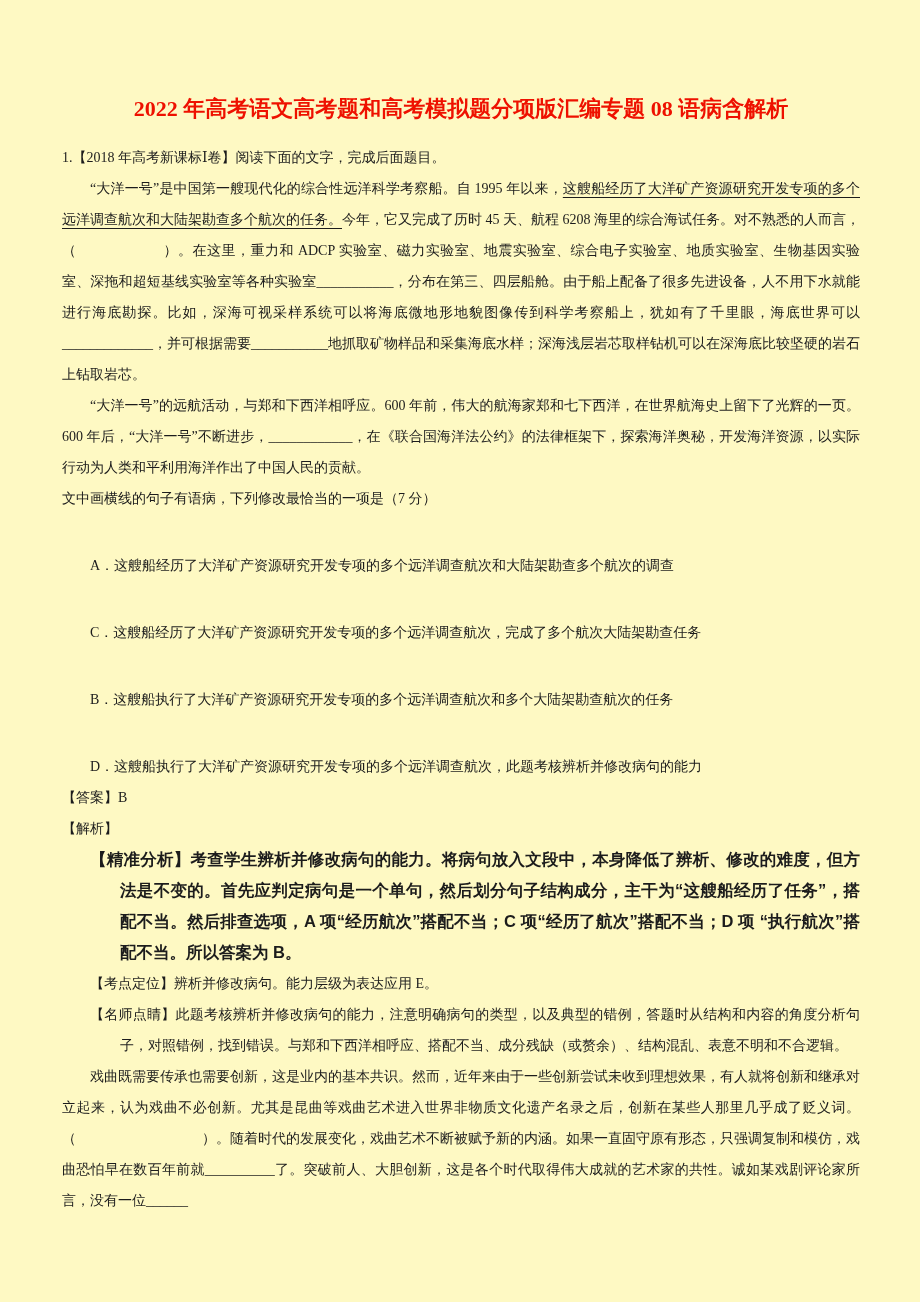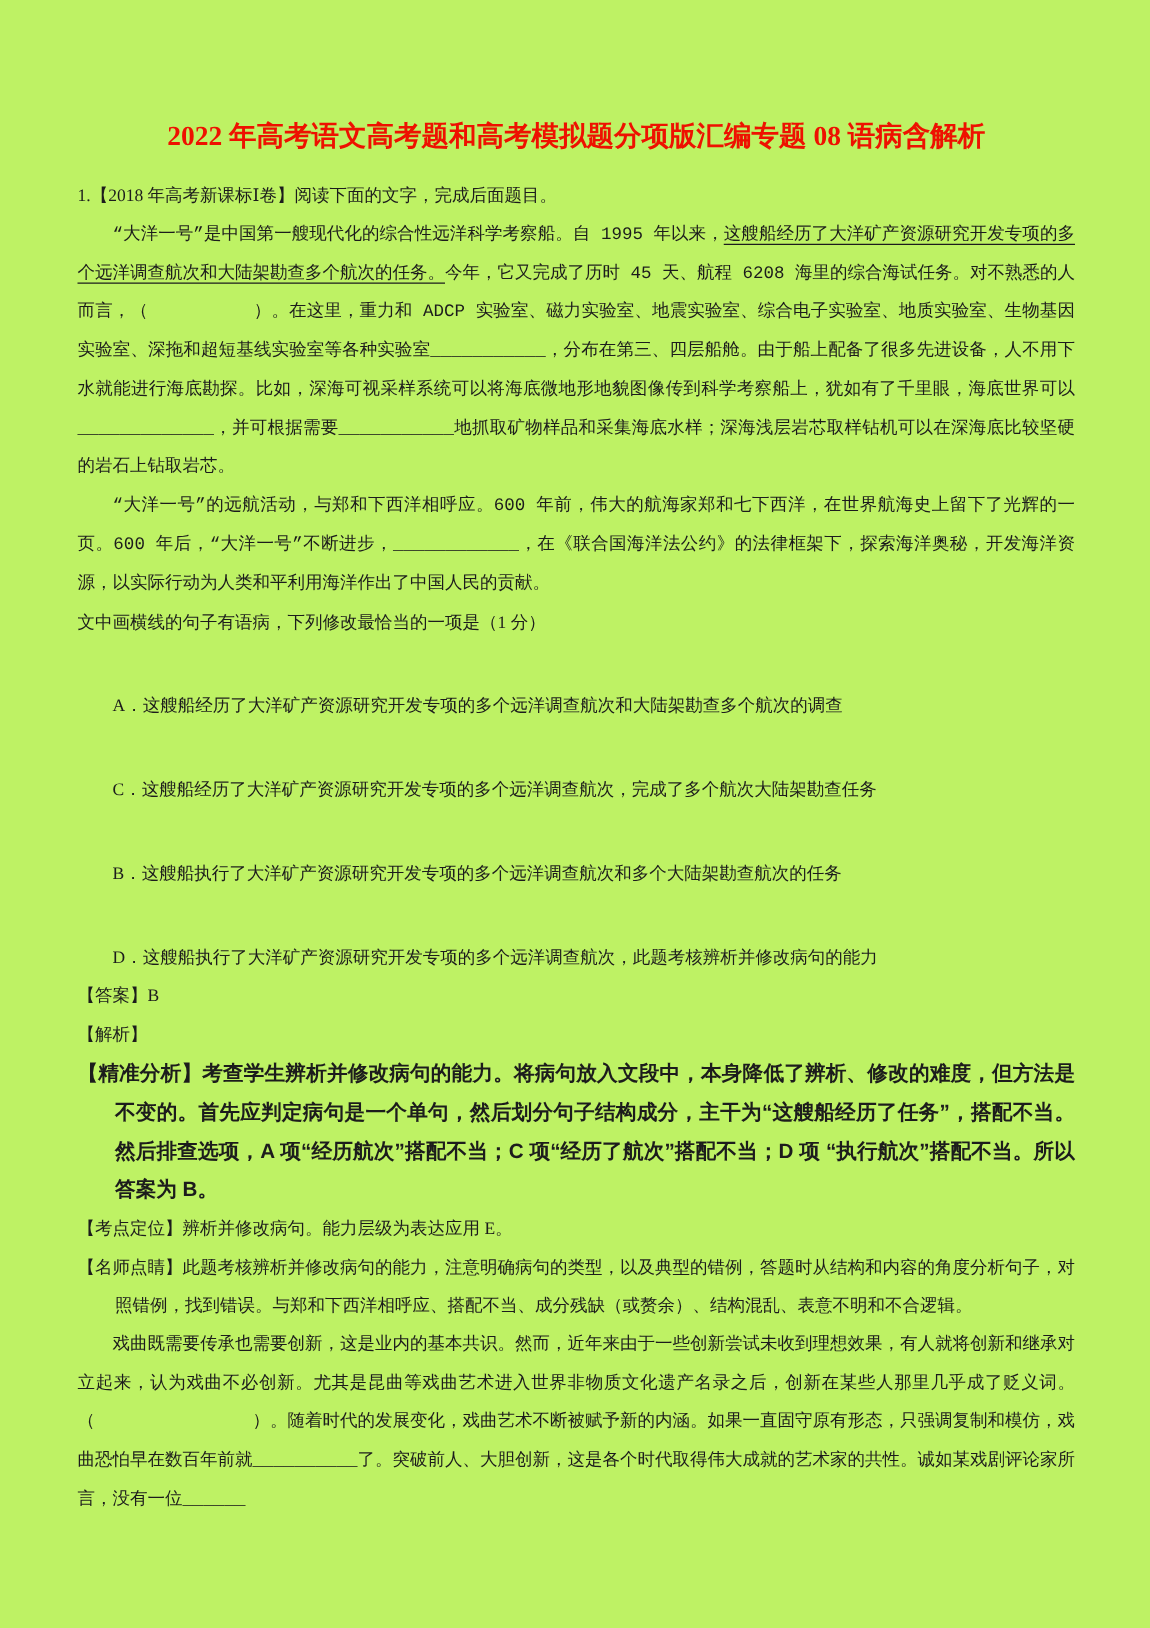--- a/index.html
+++ b/index.html
@@ -12,42 +12,43 @@
     height: 1302px;
     font-family: "Liberation Serif", "DejaVu Serif", serif;
     color: #1c1c1c;
     overflow: hidden;
   }
   .page {
     box-sizing: border-box;
     width: 920px;
     height: 1302px;
     padding: 92px 60px 0 62px;
-    background: #bef264;
+    background: #fef9c3;
   }
   .doc-title {
     margin: 0 0 16px 0;
     text-align: center;
     font-size: 22px;
     line-height: 34px;
     font-weight: bold;
     font-family: "Liberation Serif", "DejaVu Serif", serif;
   }
   p {
     margin: 0;
     font-size: 14px;
     line-height: 31px;
     text-align: justify;
     text-justify: inter-ideograph;
   }
-  .indent2 { text-indent: 2em; font-family: Liberation Mono, monospace; }
+  .indent2 { text-indent: 2em; }
   .option  { padding-left: 2em; margin-top: 36px; }
   .hang {
     padding-left: 30px;
     text-indent: -30px;
+    margin-left: 28px;
   }
   .hei {
     font-family: "Liberation Sans", "DejaVu Sans", sans-serif;
     font-weight: bold;
     font-size: 16.5px;
   }
   .ul-sentence {
     text-decoration: underline;
     text-underline-offset: 4px;
   }
@@ -58,21 +59,21 @@
 <div class="page">
 
   <h1 class="doc-title" style="color: rgb(238, 17, 0);">2022 年高考语文高考题和高考模拟题分项版汇编专题 08 语病含解析</h1>
 
   <p>1.【2018 年高考新课标Ⅰ卷】阅读下面的文字，完成后面题目。</p>
 
   <p class="indent2"><span>“大洋一号”是中国第一艘现代化的综合性远洋科学考察船。自 1995 年以来，</span><span class="ul-sentence">这艘船经历了大洋矿产资源研究开发专项的多个远洋调查航次和大陆架勘查多个航次的任务。</span><span>今年，它又完成了历时 45 天、航程 6208 海里的综合海试任务。对不熟悉的人而言，（　　　　　　）。在这里，重力和 ADCP 实验室、磁力实验室、地震实验室、综合电子实验室、地质实验室、生物基因实验室、深拖和超短基线实验室等各种实验室___________，分布在第三、四层船舱。由于船上配备了很多先进设备，人不用下水就能进行海底勘探。比如，深海可视采样系统可以将海底微地形地貌图像传到科学考察船上，犹如有了千里眼，海底世界可以_____________，并可根据需要___________地抓取矿物样品和采集海底水样；深海浅层岩芯取样钻机可以在深海底比较坚硬的岩石上钻取岩芯。</span></p>
 
   <p class="indent2">“大洋一号”的远航活动，与郑和下西洋相呼应。600 年前，伟大的航海家郑和七下西洋，在世界航海史上留下了光辉的一页。600 年后，“大洋一号”不断进步，____________，在《联合国海洋法公约》的法律框架下，探索海洋奥秘，开发海洋资源，以实际行动为人类和平利用海洋作出了中国人民的贡献。</p>
 
-  <p>文中画横线的句子有语病，下列修改最恰当的一项是（1 分）</p>
+  <p>文中画横线的句子有语病，下列修改最恰当的一项是（7 分）</p>
 
   <p class="option">A．这艘船经历了大洋矿产资源研究开发专项的多个远洋调查航次和大陆架勘查多个航次的调查</p>
   <p class="option">C．这艘船经历了大洋矿产资源研究开发专项的多个远洋调查航次，完成了多个航次大陆架勘查任务</p>
   <p class="option">B．这艘船执行了大洋矿产资源研究开发专项的多个远洋调查航次和多个大陆架勘查航次的任务</p>
   <p class="option">D．这艘船执行了大洋矿产资源研究开发专项的多个远洋调查航次，此题考核辨析并修改病句的能力</p>
 
   <p>【答案】B</p>
 
   <p>【解析】</p>
 

